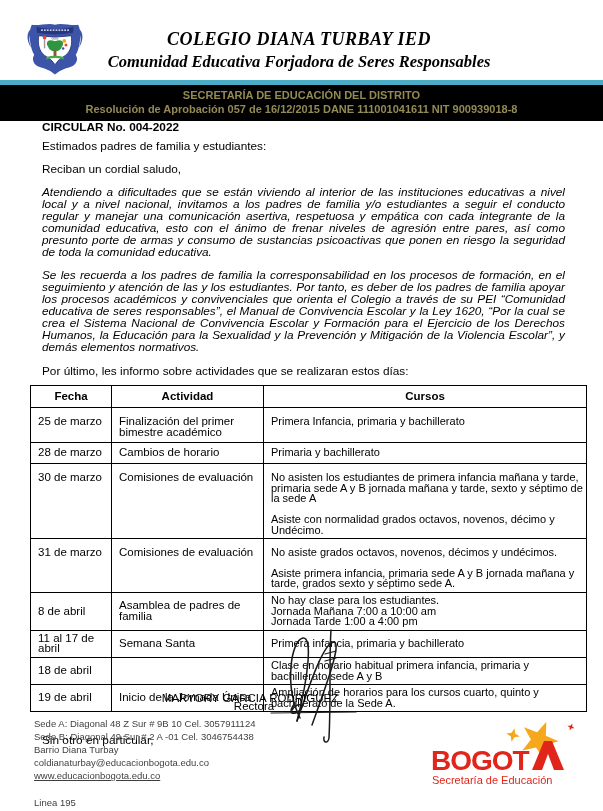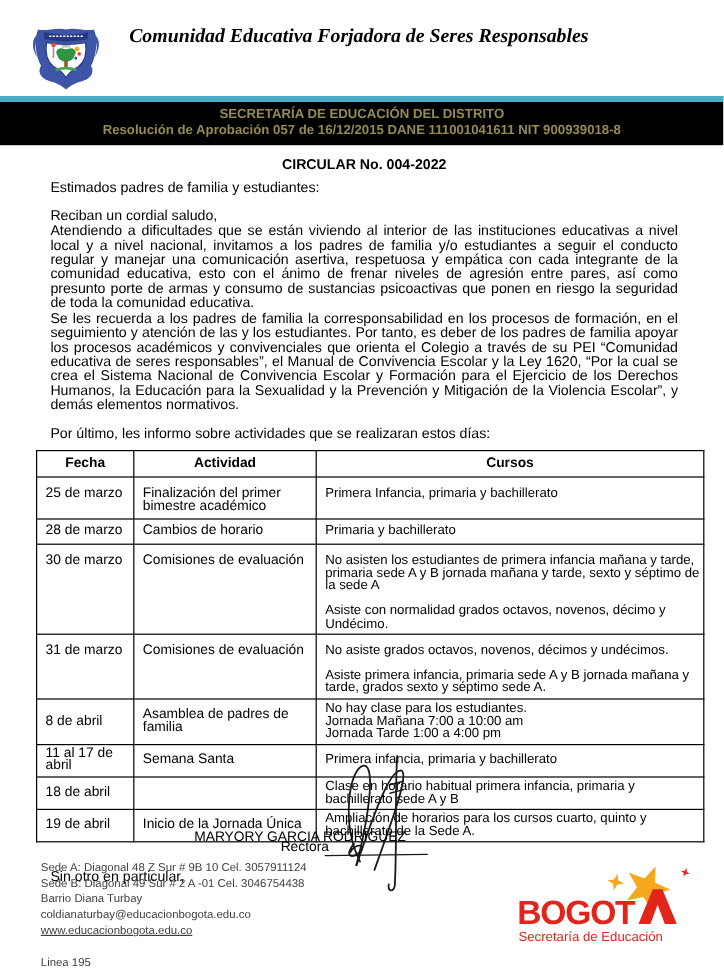--- a/index.html
+++ b/index.html
@@ -21,24 +21,24 @@
   
   .banner {
     margin-top:3px; border-top:5px solid #4BACC6; background:#000000;
     text-align:center; color:#948A54; font-weight:bold;
     padding:3px 0 5px;
   }
   .banner div { font-size:11px; line-height:14px; }
   
   .content { padding:0 38px 0 42px; font-size:11.8px; }
   .date-line { margin-top:7px; line-height:13px; }
-  .circular-title { text-align:center; font-weight:bold; margin-top:10px; line-height:13px; }
+  .circular-title { text-align:left; font-weight:bold; margin-top:0; line-height:13px; }
   .salutation { margin-top:6px; line-height:13px; }
   .greeting { margin-top:10px; line-height:13px; }
-  .paras p { text-align:justify; line-height:12.1px; }
+  .paras p { margin-top:10px; text-align:justify; line-height:12.1px;font-style:italic; }
   .table-intro { margin-top:12px; line-height:13px; }
   
   table.schedule {
     border-collapse:collapse; margin:7px 0 0 -12px; width:556px;
     font-size:11px; line-height:10.6px; table-layout:fixed;
   }
   .schedule th, .schedule td { border:1px solid #000; }
   .schedule th { font-size:11.5px; height:22px; text-align:center; vertical-align:middle; }
   .schedule td { padding:2px 3px 3px 7px; }
   .schedule td.fecha, .schedule td.actividad { font-size:11.5px; }
@@ -88,20 +88,21 @@
       <ellipse cx="57" cy="39" rx="7" ry="6" fill="#2E9640"></ellipse>
       <rect x="47.5" y="50" width="5" height="11" fill="#8A5A2B"></rect>
       <path d="M35,62 Q50,57 65,62 L65,66 Q50,61 35,66 Z" fill="#49A84F"></path>
       <line x1="32" y1="31" x2="32" y2="47" stroke="#999999" stroke-width="2.4"></line>
       <circle cx="32" cy="28" r="3.2" fill="#E8452C"></circle>
       <circle cx="66" cy="34" r="3.2" fill="#F5A81C"></circle>
       <circle cx="69" cy="41" r="2.6" fill="#E8452C"></circle>
       <circle cx="64" cy="47" r="2.2" fill="#3D55A8"></circle>
     </svg>
     <div class="titles">
+      <div class="school-name">COLEGIO DIANA TURBAY IED</div>
       <div class="motto">Comunidad Educativa Forjadora de Seres Responsables</div>
     </div>
   </div>
 
   <div class="banner">
     <div>SECRETARÍA DE EDUCACIÓN DEL DISTRITO</div>
     <div>Resolución de Aprobación 057 de 16/12/2015 DANE 111001041611 NIT 900939018-8</div>
   </div>
 
   <div class="content">

